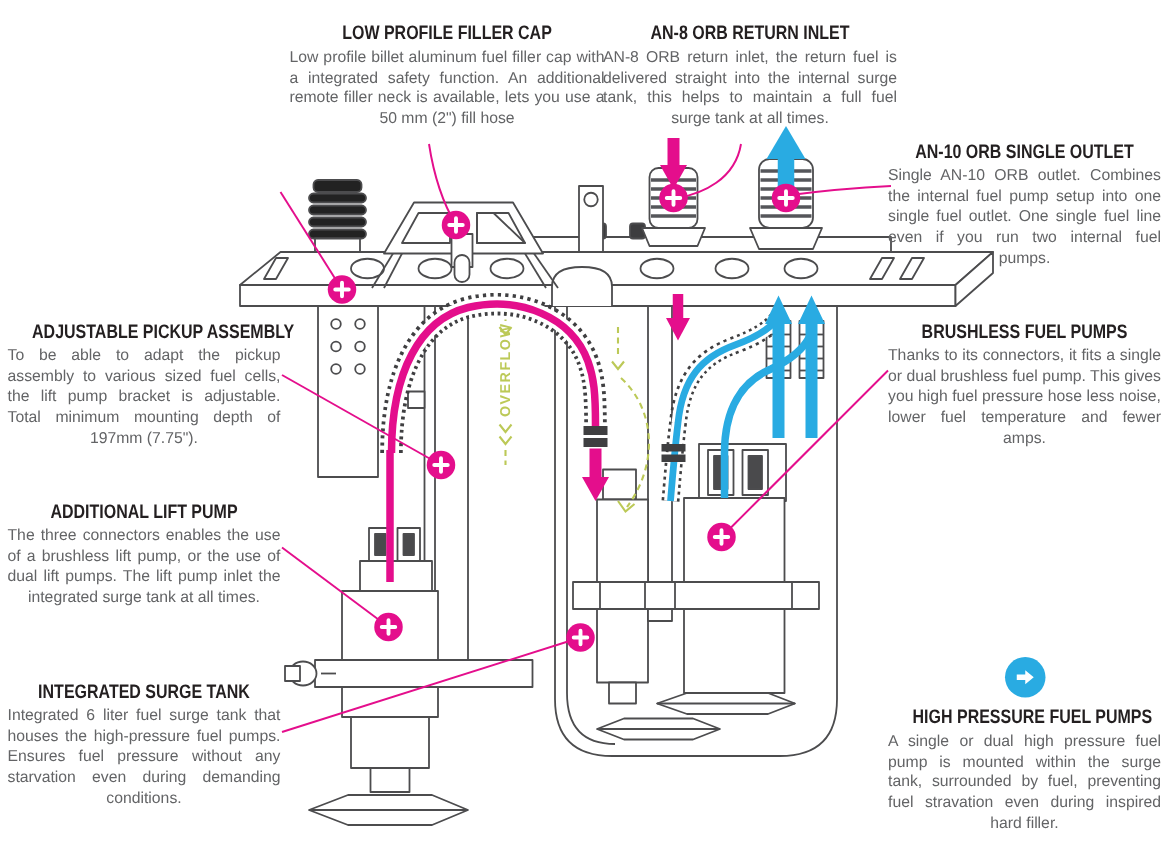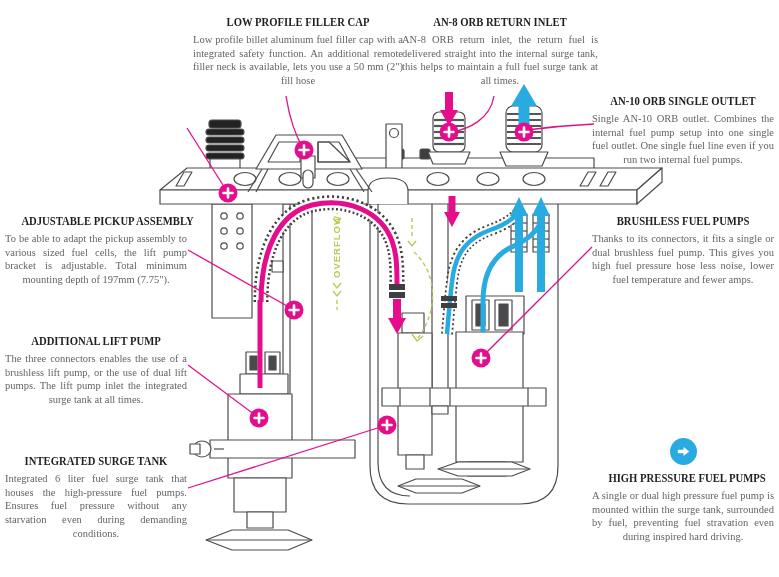--- a/index.html
+++ b/index.html
@@ -1,19 +1,19 @@
 <!DOCTYPE html>
 <html style="--magenta: #E40E8C; --blue: #29ABE2; --olive: #BCC957; --line: #4C4C4E; --title-text: #231F20; --body-text: #636466;"><head>
 <meta charset="utf-8">
 <style>
   html,body{margin:0;padding:0;background:#fff;}
   .stage{position:relative;width:779px;height:577px;background:#fff;overflow:hidden;
          font-family:"Liberation Sans",sans-serif;}
   .diagram{position:absolute;left:0;top:0;width:779px;height:577px;}
-  .callout{position:absolute;text-align:center;font-family:Liberation Serif, serif;}
+  .callout{position:absolute;text-align:center;}
   .callout h3{margin:0 0 3px 0;font-size:13px;font-weight:700;color:#231f20;
               white-space:nowrap;transform:scaleX(.82);transform-origin:50% 50%;}
   .callout p{margin:0;font-size:10.5px;line-height:1.3;color:#636466;
              text-align:justify;text-align-last:center;}
   .badge{width:27px;height:27px;border-radius:50%;margin:0 auto 5px auto;
          display:flex;align-items:center;justify-content:center;}
   .badge svg{width:17px;height:17px;display:block;}
 </style>
 </head>
 <body>
@@ -326,16 +326,16 @@
     <p>Integrated 6 liter fuel surge tank that houses the high-pressure fuel pumps. Ensures fuel pressure without any starvation even during demanding conditions.</p>
   </div>
 
   <div class="callout" style="left:592px;top:438px;width:182px">
     <div class="badge" style="background-color: rgb(41, 171, 226);">
       <svg viewBox="0 0 24 24">
           <path d="M4,9.5 h8 V5.5 L20,12 L12,18.5 V14.5 H4 Z" fill="#fff"></path>
         </svg>
     </div>
     <h3>HIGH PRESSURE FUEL PUMPS</h3>
-    <p>A single or dual high pressure fuel pump is mounted within the surge tank, surrounded by fuel, preventing fuel stravation even during inspired hard driving.</p>
+    <p>A single or dual high pressure fuel pump is mounted within the surge tank, surrounded by fuel, preventing fuel stravation even during inspired hard filler.</p>
   </div>
 
 </div>
 
 </body></html>

